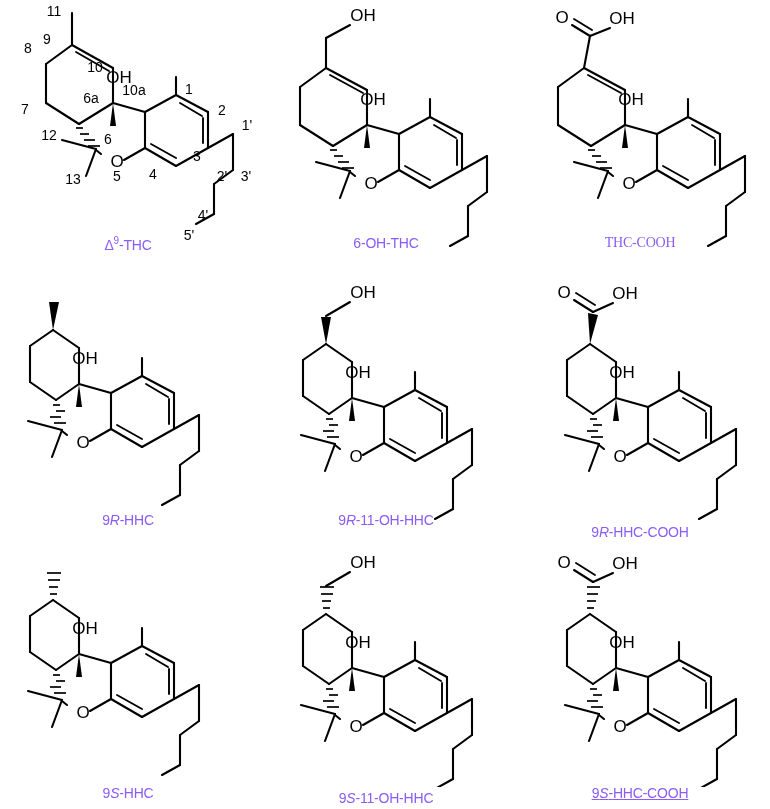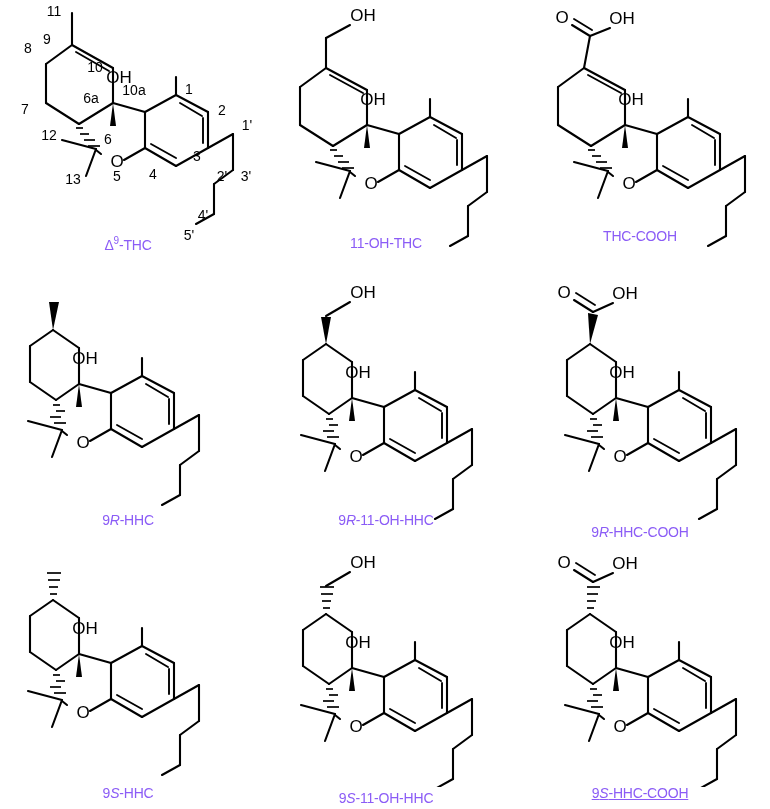--- a/index.html
+++ b/index.html
@@ -142,21 +142,21 @@
         <path d="M72,150 L79,150" stroke-width="1.7"></path>
         <path d="M76,156 L85,156" stroke-width="1.7"></path>
         <path d="M80,162 L91,162" stroke-width="1.7"></path>
         <path d="M84,168 L96,168" stroke-width="1.7"></path>
       </g>
       <text class="atom" x="105" y="21" text-anchor="middle">OH</text>
       <text class="atom" x="115" y="105" text-anchor="middle">OH</text>
       <text class="atom" x="113" y="189" text-anchor="middle">O</text>
     </svg>
     <div class="caption" style="top:235px;">
-      <span>11-OH-THC</span>
+      <span>6-OH-THC</span>
     </div>
   </div>
 
   <div class="cell" style="left:512px;top:0px;">
     <svg width="256" height="250" viewBox="0 0 256 250">
       <g stroke="#000" stroke-width="2.1" fill="none" stroke-linecap="round">
         <path d="M72,68 L113,90"></path>
         <path d="M76,75 L109,93" stroke-width="1.9"></path>
         <path d="M113,90 L113,125"></path>
         <path d="M113,125 L79,146"></path>
@@ -197,21 +197,21 @@
         <path d="M76,150 L83,150" stroke-width="1.7"></path>
         <path d="M80,156 L89,156" stroke-width="1.7"></path>
         <path d="M84,162 L95,162" stroke-width="1.7"></path>
         <path d="M88,168 L100,168" stroke-width="1.7"></path>
       </g>
       <text class="atom" x="50" y="23" text-anchor="middle">O</text>
       <text class="atom" x="110" y="24" text-anchor="middle">OH</text>
       <text class="atom" x="119" y="105" text-anchor="middle">OH</text>
       <text class="atom" x="117" y="189" text-anchor="middle">O</text>
     </svg>
-    <div class="caption" style="top:228px;">
+    <div class="caption" style="top:235px;font-family:Liberation Serif, serif;">
       <span>THC-COOH</span>
     </div>
   </div>
 
   <div class="cell" style="left:0px;top:272px;">
     <svg width="256" height="250" viewBox="0 0 256 250">
       <g stroke="#000" stroke-width="2.1" fill="none" stroke-linecap="round">
 
         <path d="M53,58 L79,76"></path>
         <path d="M79,76 L79,112"></path>

